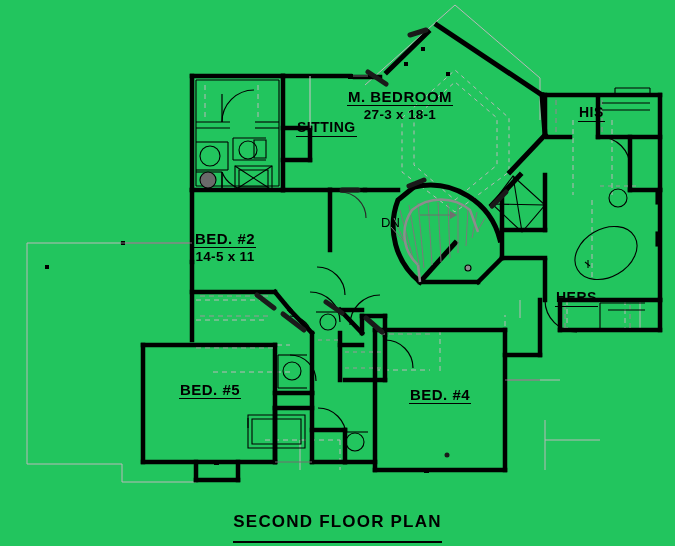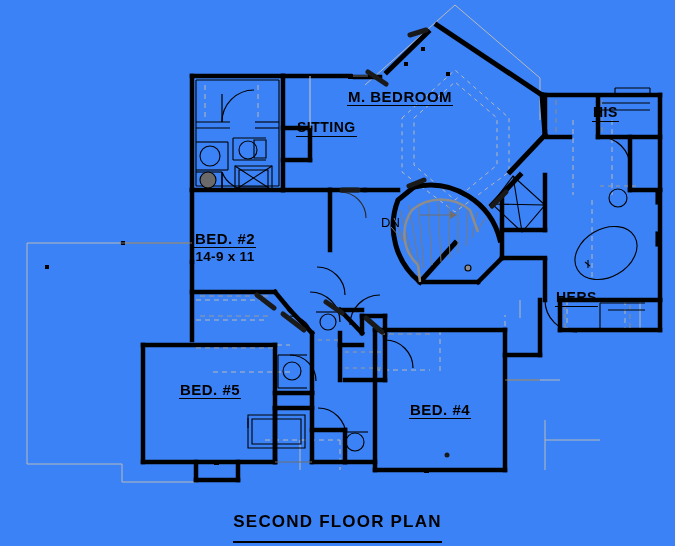--- a/index.html
+++ b/index.html
@@ -7,21 +7,21 @@
     padding: 0;
     background: #ffffff;
   }
   body {
     font-family: "Liberation Sans", sans-serif;
   }
   #page {
     position: relative;
     width: 675px;
     height: 546px;
-    background: #3b82f6;
+    background: #22c55e;
     overflow: hidden;
   }
   #plan-svg {
     position: absolute;
     left: 0;
     top: 0;
     width: 675px;
     height: 546px;
   }
   .room-label {
@@ -386,40 +386,41 @@
       <path d="M 353,76 L 368,76"></path>
       <path d="M 120,243 L 192,243"></path>
       <path d="M 275,462 L 312,462"></path>
       <path d="M 505,380 L 540,380"></path>
     </g>
 
   </svg>
 
   <div class="room-label" style="left:330px; top:88px; width:140px;">
     <div class="room-name">M. BEDROOM</div>
+    <div class="room-dims">27-3 x 18-1</div>
   </div>
 
   <div class="room-label" style="left:165px; top:230px; width:120px;">
     <div class="room-name">BED. #2</div>
-    <div class="room-dims">14-9 x 11</div>
+    <div class="room-dims">14-5 x 11</div>
   </div>
 
   <div class="room-label" style="left:150px; top:381px; width:120px;">
     <div class="room-name">BED. #5</div>
   </div>
 
-  <div class="room-label" style="left:380px; top:401px; width:120px;text-align:center;">
+  <div class="room-label" style="left:380px; top:386px; width:120px;text-align:center;">
     <div class="room-name">BED. #4</div>
   </div>
 
   <div class="room-label small-label" style="left:296px; top:118px; width:90px; text-align:left;">
     <div class="room-name">SITTING</div>
   </div>
 
-  <div class="room-label small-label" style="left:592px; top:103px; width:56px; text-align:left;">
+  <div class="room-label small-label" style="left:578px; top:103px; width:56px; text-align:left;">
     <div class="room-name">HIS</div>
   </div>
 
   <div class="room-label small-label" style="left:555px; top:288px; width:70px; text-align:left;">
     <div class="room-name">HERS</div>
   </div>
 
   <div class="plain-label" style="left:381px; top:215px;">DN</div>
 
   <div id="plan-title">

